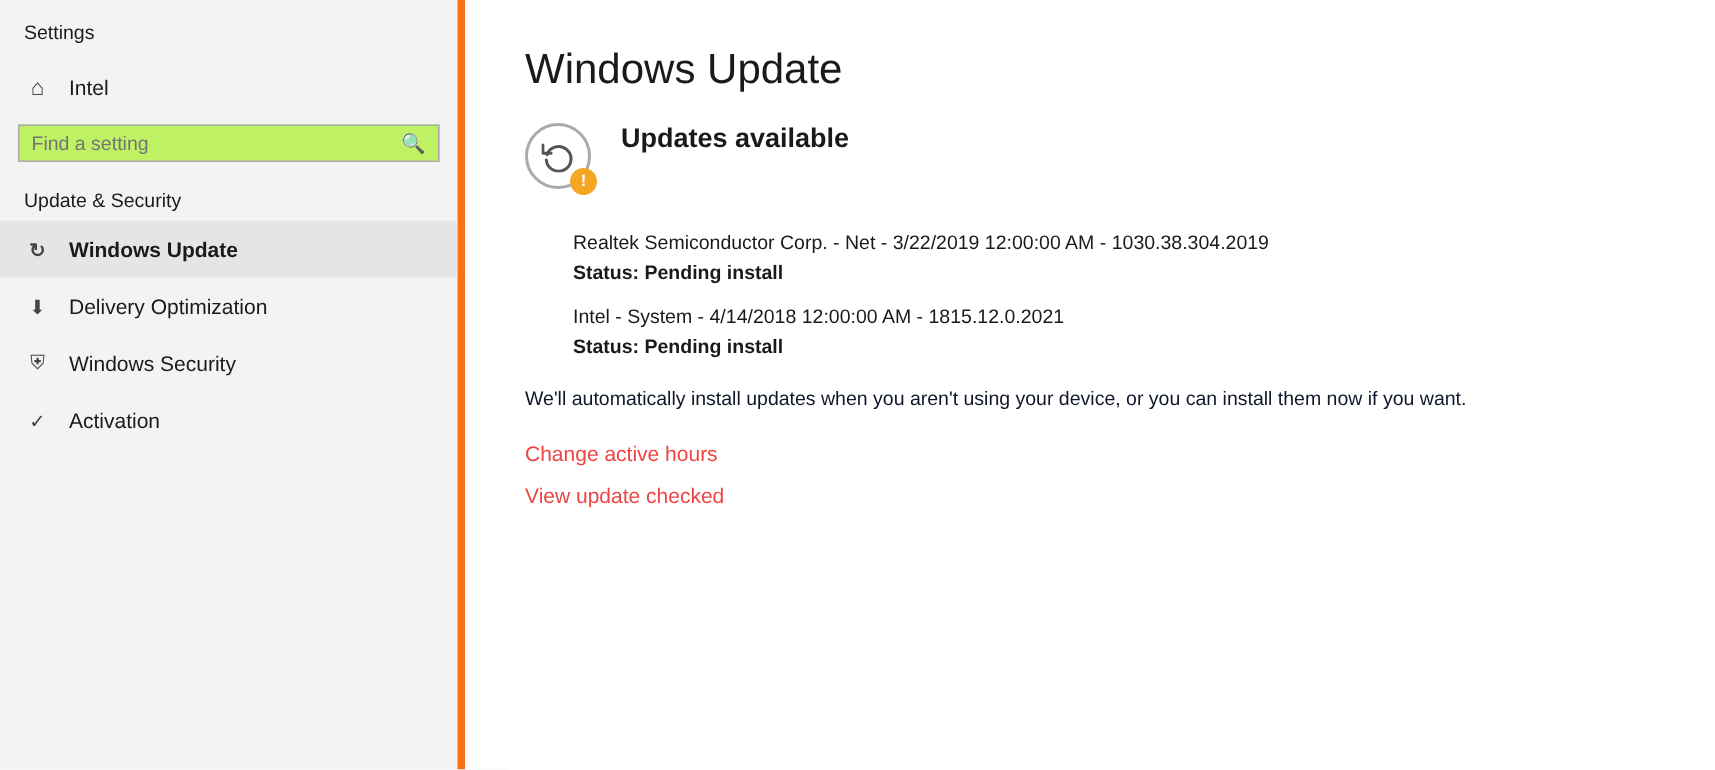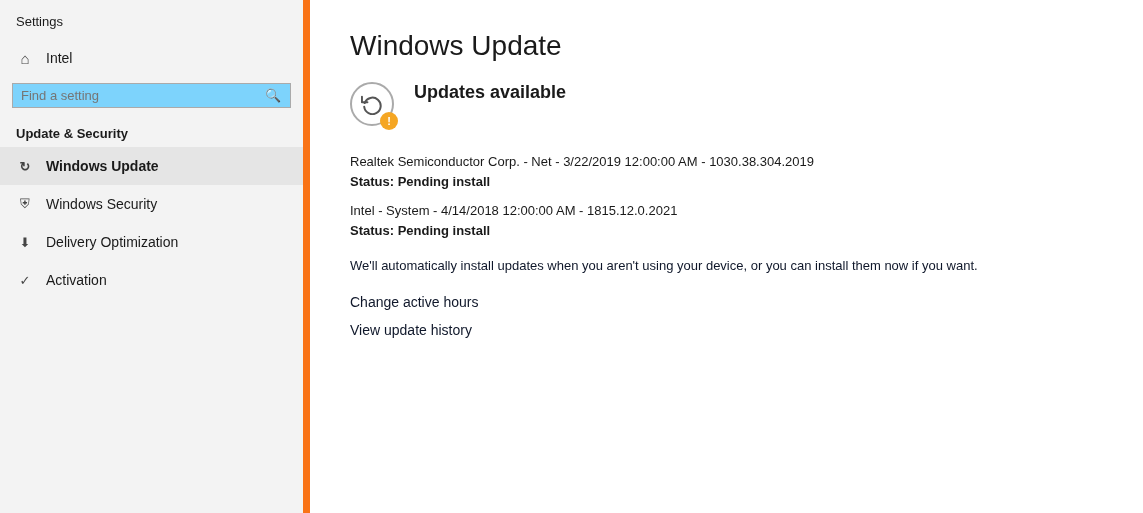--- a/index.html
+++ b/index.html
@@ -12,21 +12,21 @@
       overflow: hidden;
     }
 
     
     .sidebar {
       width: 310px;
       min-width: 310px;
       background: #f3f3f3;
       display: flex;
       flex-direction: column;
-      border-right: 7px solid #f97316;
+      border-right: 5px solid #f97316;
       height: 100%;
       overflow-y: auto;
     }
 
     .sidebar-title {
       font-size: 13px;
       color: #1a1a1a;
       padding: 14px 16px 10px 16px;
       font-weight: 400;
     }
@@ -39,39 +39,39 @@
       gap: 12px;
       font-size: 14px;
       color: #1a1a1a;
     }
 
     .search-box {
       margin: 6px 12px 10px 12px;
       display: flex;
       align-items: center;
       border: 1px solid #aaa;
-      background: #7dd3fc;
+      background: #bef264;
       padding: 4px 8px;
     }
     .search-input {
       border: none;
       outline: none;
       flex: 1;
       font-size: 13px;
       background: transparent;
       color: #555;
     }
     .search-icon-unicode {
       color: #555;
       font-size: 13px;
     }
 
     .section-heading {
       font-size: 13px;
-      font-weight: 700;
+      font-weight: 400;
       color: #1a1a1a;
       padding: 8px 16px 6px 16px;
     }
 
     .sidebar-item {
       display: flex;
       align-items: center;
       padding: 10px 16px;
       cursor: pointer;
       gap: 12px;
@@ -157,20 +157,21 @@
       margin-bottom: 2px;
     }
 
     .update-status-text p {
       font-size: 13px;
       color: #555;
     }
 
     .update-list {
       margin-bottom: 16px;
+      margin-left: 32px;
     }
 
     .update-entry {
       margin-bottom: 10px;
       font-size: 13px;
       color: #1a1a1a;
       line-height: 1.5;
     }
 
     .update-entry .status-line {
@@ -194,21 +195,21 @@
       cursor: pointer;
       margin-bottom: 20px;
       font-family: 'Segoe UI', Arial, sans-serif;
       outline: 3px solid #5cb85c;
       outline-offset: 2px;
     }
 
     .link-item {
       display: block;
       font-size: 14px;
-      color: #0f172a;
+      color: #ef4444;
       text-decoration: none;
       margin-bottom: 12px;
       cursor: pointer;
     }
 
     
     .sidebar::-webkit-scrollbar,
     .main-content::-webkit-scrollbar {
       width: 6px;
     }
@@ -241,27 +242,27 @@
   </div>
 
   <div class="section-heading">Update &amp; Security</div>
 
   <div class="sidebar-item active">
     <span class="sidebar-item-icon icon-update"></span>
     <span>Windows Update</span>
   </div>
 
   <div class="sidebar-item">
+    <span class="sidebar-item-icon icon-delivery"></span>
+    <span>Delivery Optimization</span>
+  </div>
+
+  <div class="sidebar-item">
     <span class="sidebar-item-icon icon-security"></span>
     <span>Windows Security</span>
-  </div>
-
-  <div class="sidebar-item">
-    <span class="sidebar-item-icon icon-delivery"></span>
-    <span>Delivery Optimization</span>
   </div>
 
 
 
 
   <div class="sidebar-item">
     <span class="sidebar-item-icon icon-activation"></span>
     <span>Activation</span>
   </div>
 </nav>
@@ -300,14 +301,14 @@
       </div>
     </div>
   </div>
 
   <p class="auto-install-text">We'll automatically install updates when you aren't using your device, or you can install them now if you want.</p>
 
 
   <div style="clear:both"></div>
 
   <a class="link-item">Change active hours</a>
-  <a class="link-item">View update history</a>
+  <a class="link-item">View update checked</a>
 </main>
 
 </body></html>

